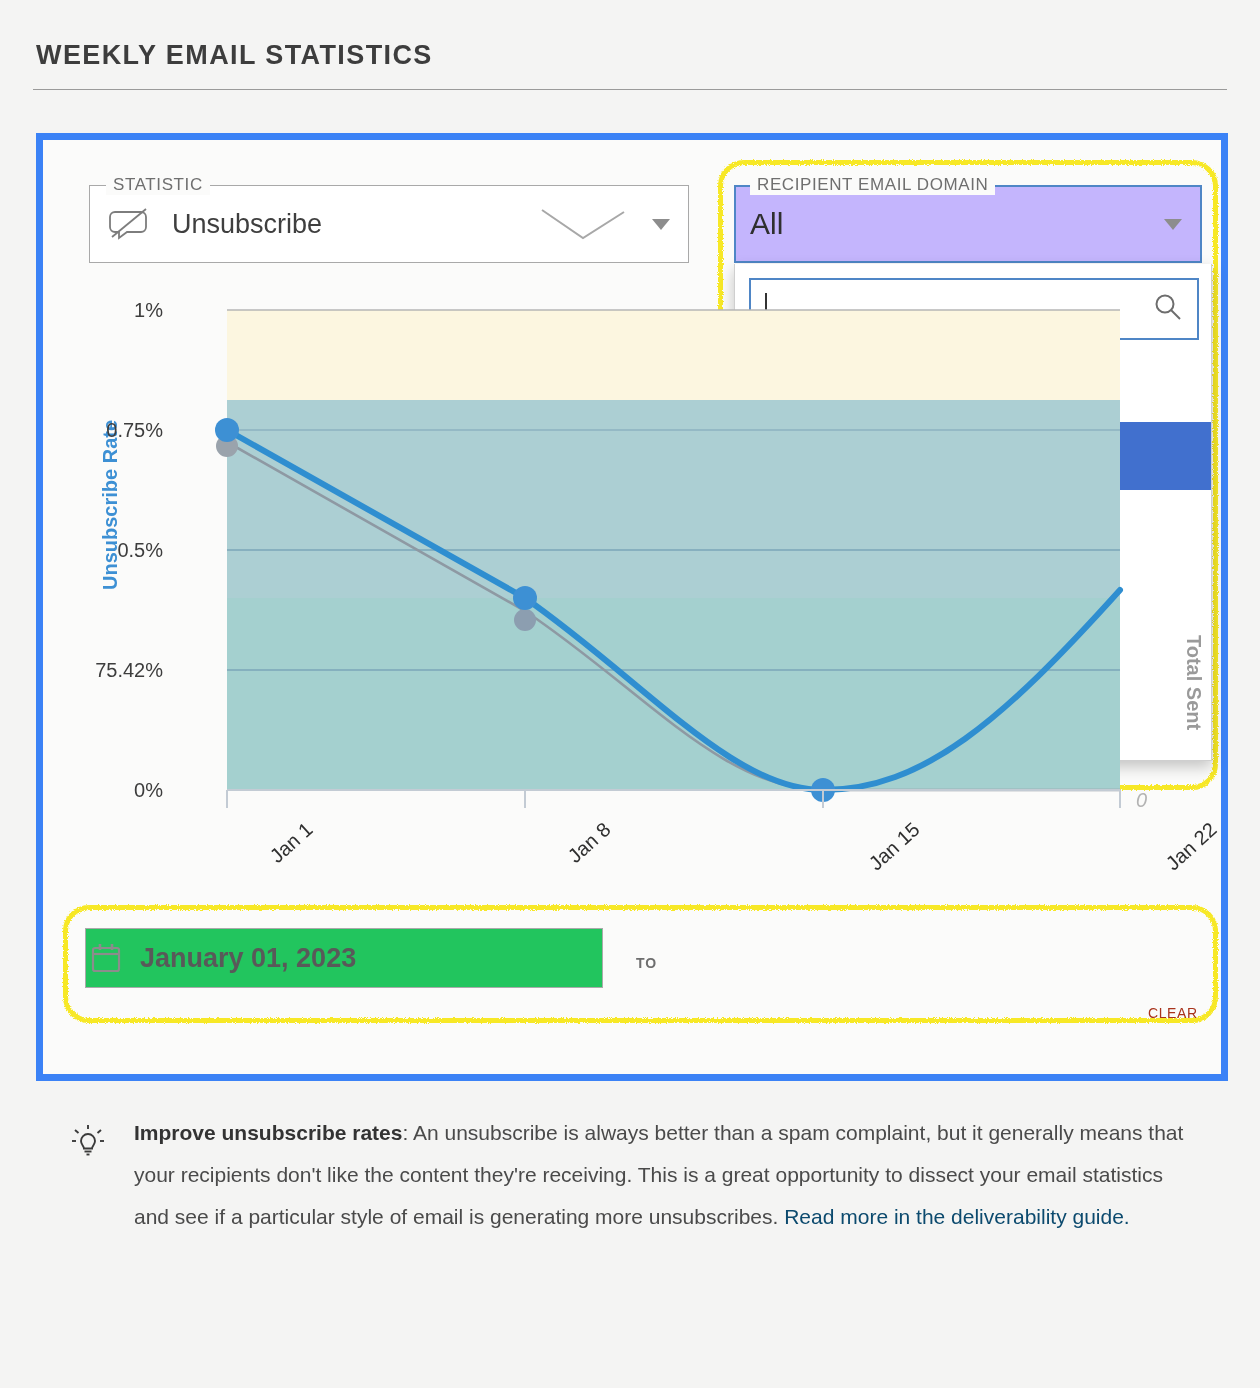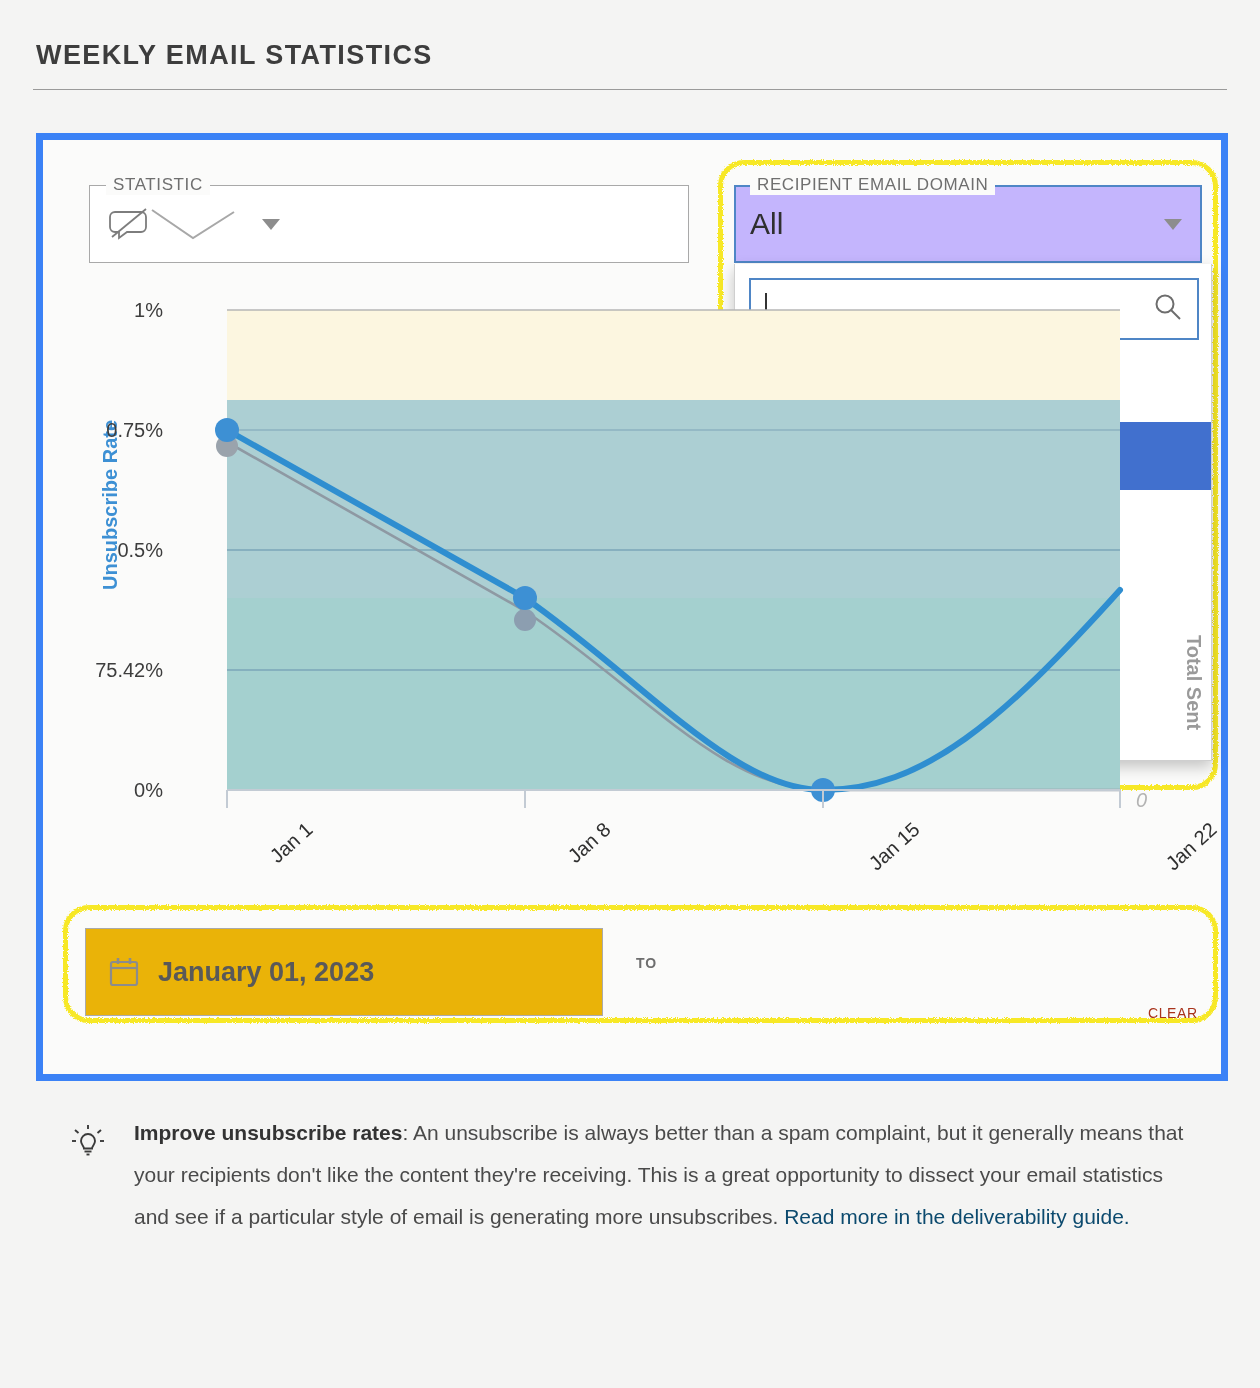--- a/index.html
+++ b/index.html
@@ -118,22 +118,22 @@
   }
 
   
   .daterange-wrap{ position:absolute; left:20px; top:765px; width:1155px; height:125px; }
   .dr-ring{
     position:absolute; left:0; top:0; width:1155px; height:118px;
     border:5px solid #f7e827; border-radius:26px; filter:url(#rough);
     pointer-events:none;
   }
   .date-input{
-    position:absolute; top:23px; height:88px; border:1px solid #aaa; background:#eab308;
-    display:flex; align-items:center; padding:0 22px;
+    position:absolute; top:23px; height:60px; border:1px solid #aaa; background:#22c55e;
+    display:flex; align-items:center; padding:0 4px;
   }
   .date-start{ left:22px; width:518px; }
   .date-end{  left:643px; width:512px; }
   .cal-icon{ width:32px; height:32px; flex:0 0 auto; margin-right:18px;}
   .date-text{ font-size:27px; font-weight:bold; color:#595959; }
   .to-label{
     position:absolute; left:573px; top:50px; font-size:14px;
     letter-spacing:1px; color:#6e6e6e; font-weight:bold;
   }
   .clear-link{
@@ -167,20 +167,21 @@
 
   <div class="statistic-field">
     <div class="field-legend">STATISTIC</div>
     <div class="stat-inner">
       <span class="unsub-icon">
         <svg viewBox="0 0 42 34" width="42" height="34">
           <path d="M7 5 h26 a5 5 0 0 1 5 5 v10 a5 5 0 0 1 -5 5 h-14 l-8 6 v-6 h-4 a5 5 0 0 1 -5 -5 v-10 a5 5 0 0 1 5 -5 z" fill="none" stroke="#7d7d7d" stroke-width="1.8"></path>
           <line x1="4" y1="30" x2="38" y2="2" stroke="#7d7d7d" stroke-width="1.8"></line>
         </svg>
       </span>
+      <span class="stat-value">Unsubscribe</span>
       <span class="sparkline">
         <svg viewBox="0 0 86 40" width="86" height="40">
           <polyline points="2,6 43,34 84,8" fill="none" stroke="#a8a8a8" stroke-width="2"></polyline>
         </svg>
       </span>
       <span class="caret"></span>
     </div>
   </div>
 
   <div class="domain-wrap">

